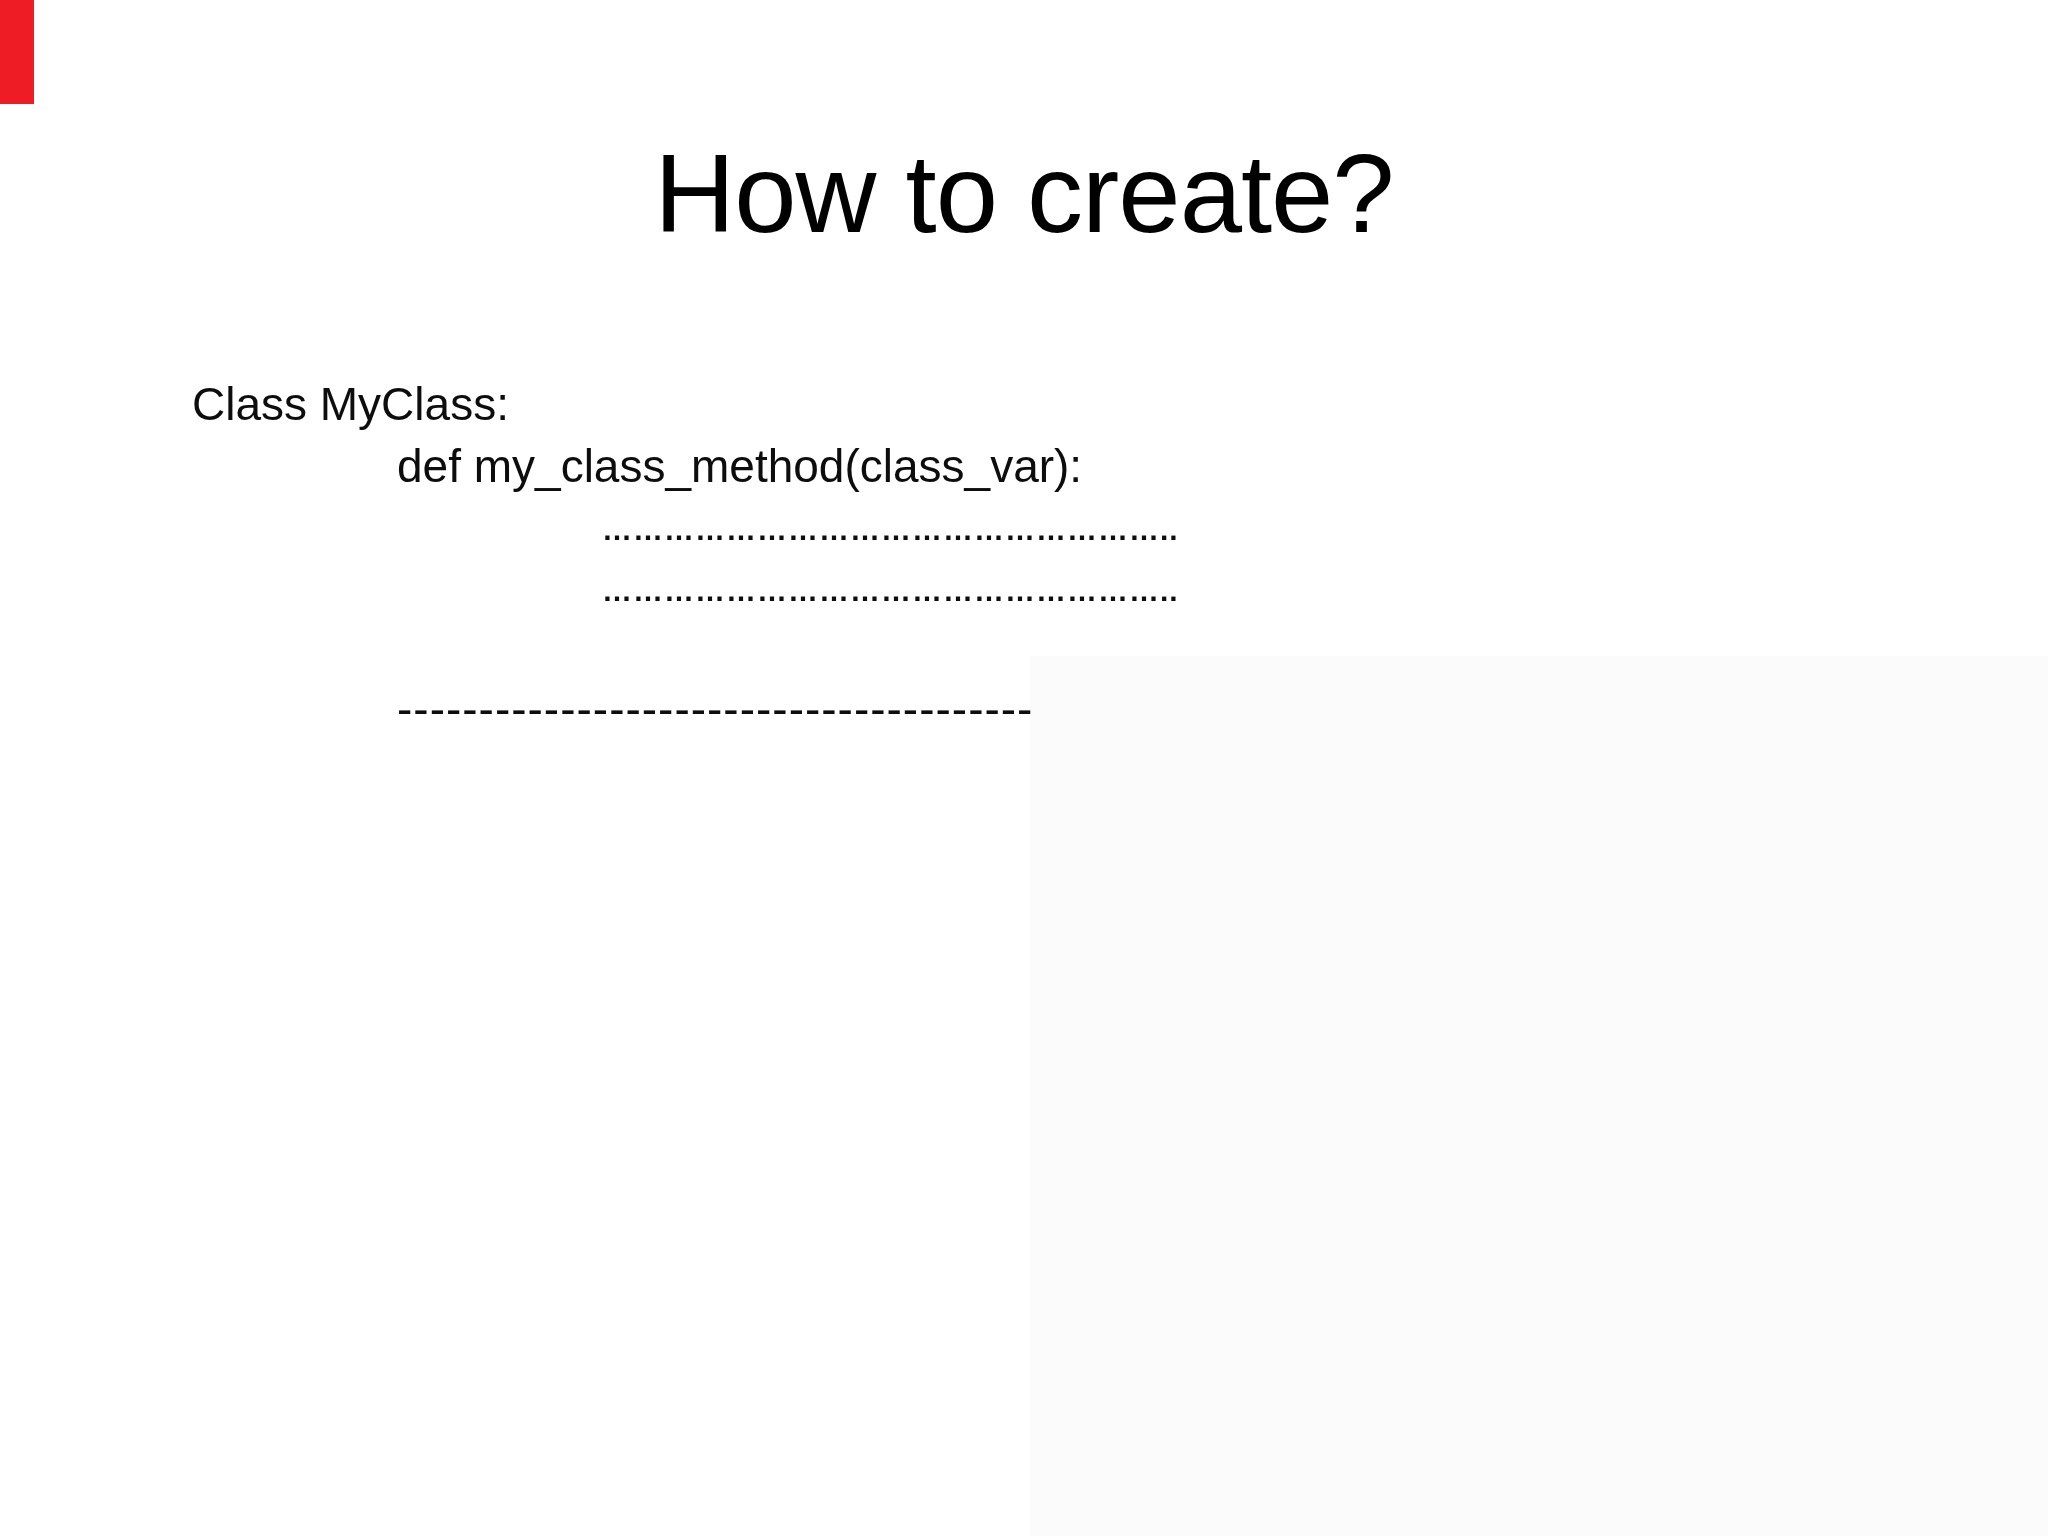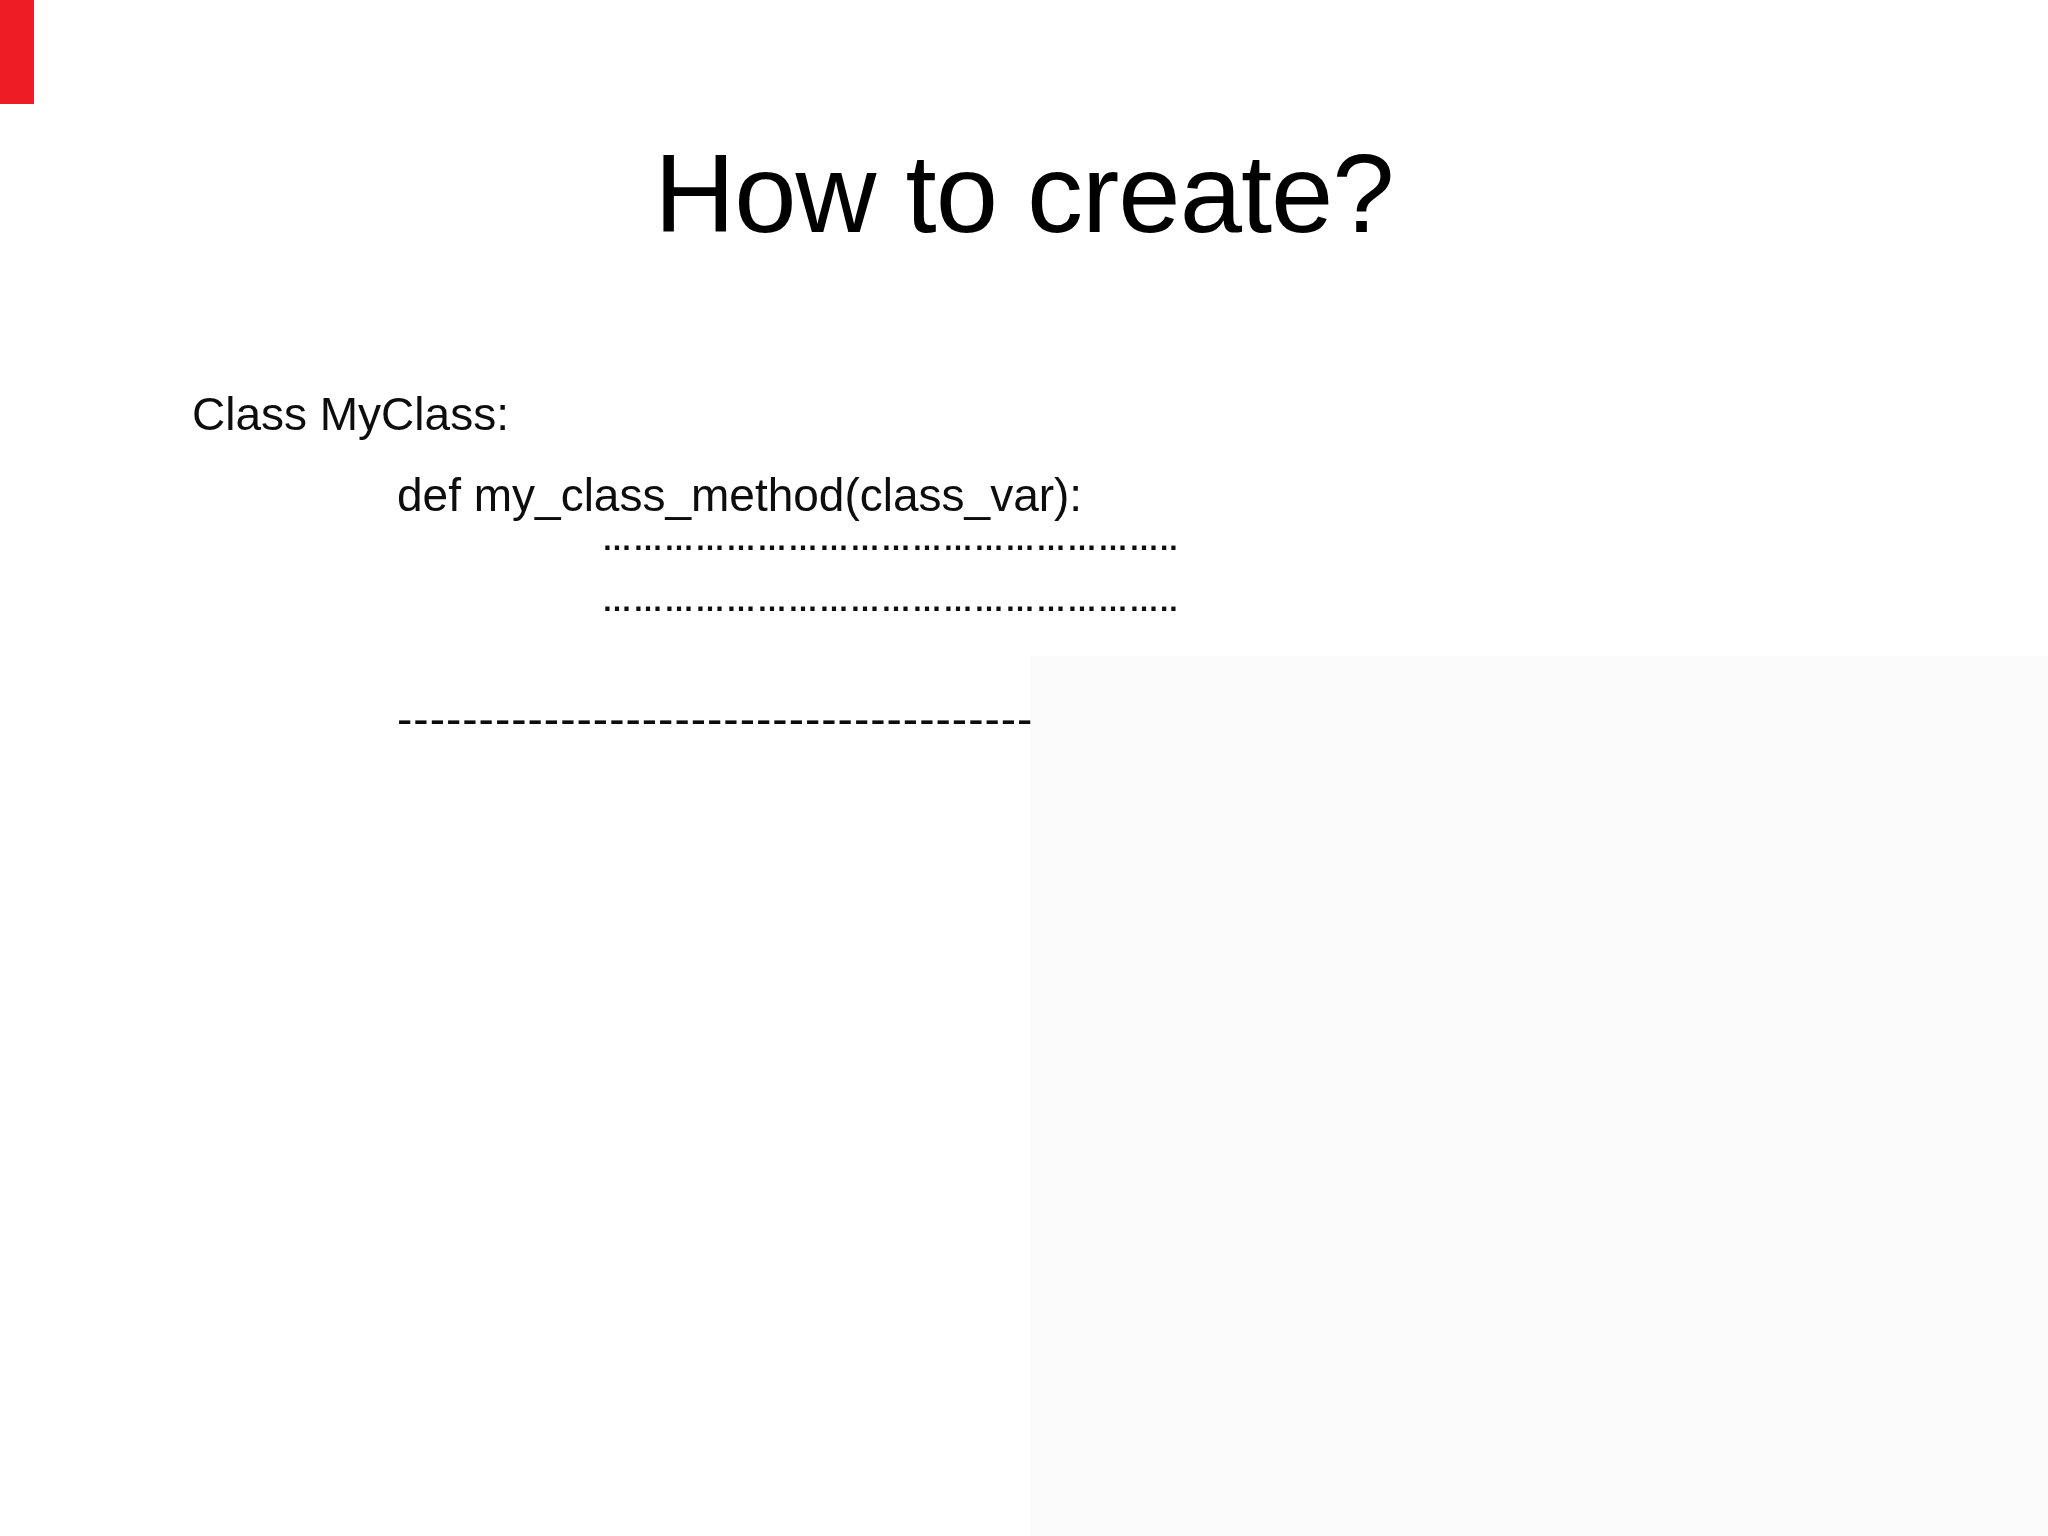--- a/index.html
+++ b/index.html
@@ -42,24 +42,23 @@
     line-height: 1;
     color: #000000;
     letter-spacing: -1px;
     white-space: nowrap;
   }
   .line {
     position: absolute;
     font-size: 46px;
     line-height: 1;
     white-space: nowrap;
-    margin-top: 10px;
   }
   .l-class      { left: 192px; top: 381px; }
-  .l-def        { left: 397px; top: 462px; }
+  .l-def        { left: 397px; top: 443px; }
   .l-dots1      { left: 602px; top: 515px; font-size: 30px; font-weight: bold; letter-spacing: 1px; }
   .l-dots2      { left: 602px; top: 576px; font-size: 30px; font-weight: bold; letter-spacing: 1px; }
   .l-rest       { left: 397px; top: 621px; }
   .l-divider    { left: 397px; top: 686px; letter-spacing: 1px; }
   .l-assignment { left: 399px; top: 816px; color: #1fa44e; }
   .l-assignment .kw { font-weight: bold; }
 </style>
 </head>
 <body>
 

